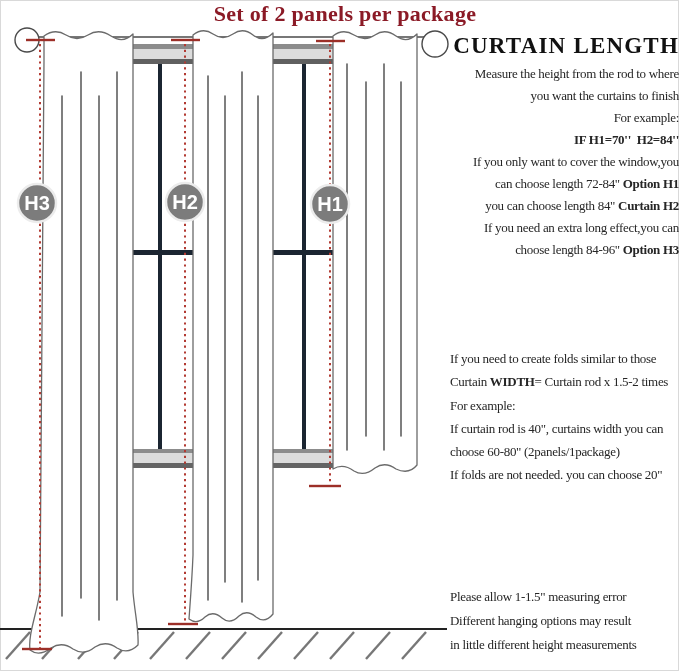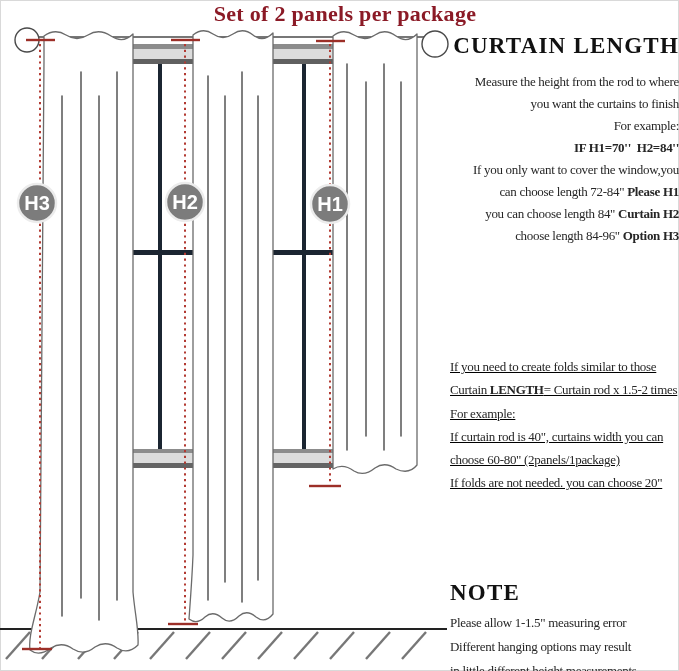--- a/index.html
+++ b/index.html
@@ -10,22 +10,22 @@
   .title{position:absolute;left:175px;top:1px;width:340px;text-align:center;
          font-size:22px;font-weight:bold;color:#8b1a26;letter-spacing:0.3px;}
   svg.diagram{position:absolute;left:0;top:0;}
   .text-col{position:absolute;left:450px;top:0;width:229px;}
   .section{position:absolute;left:0;width:229px;}
   .sec0{top:33px;text-align:right;}
   .sec1{top:336px;}
   .sec2{top:580px;}
   .section h2{margin:0;font-size:23px;font-weight:bold;color:#111;
               letter-spacing:1.2px;line-height:26px;font-family:"Liberation Serif",serif;}
-  .sec0 .lines{margin-top:12px;}
-  .sec1 .lines{margin-top:19px;text-decoration:underline;}
+  .sec0 .lines{margin-top:4px;}
+  .sec1 .lines{margin-top:11px;}
   .sec2 .lines{margin-top:5px;}
   .line{font-size:13px;color:#262626;line-height:22px;white-space:pre;
         letter-spacing:-0.3px;}
   .sec1 .line{line-height:23.3px;}
   .sec2 .line{line-height:24px;}
   .line .b{font-weight:bold;}
 </style>
 </head>
 <body>
 
@@ -122,37 +122,37 @@
 
   <div class="text-col">
     <div class="section sec0">
       <h2>CURTAIN LENGTH</h2>
       <div class="lines">
           <div class="line"><span>Measure the height from the rod to where</span></div>
           <div class="line"><span>you want the curtains to finish</span></div>
           <div class="line"><span>For example:</span></div>
           <div class="line"><span class="b">IF H1=70''  H2=84''</span></div>
           <div class="line"><span>If you only want to cover the window,you</span></div>
-          <div class="line"><span>can choose length 72-84" </span><span class="b">Please H1</span></div>
+          <div class="line"><span>can choose length 72-84" </span><span class="b">Option H1</span></div>
           <div class="line"><span>you can choose length 84" </span><span class="b">Curtain H2</span></div>
+          <div class="line"><span>If you need an extra long effect,you can</span></div>
           <div class="line"><span>choose length 84-96" </span><span class="b">Option H3</span></div>
         </div>
     </div>
     <div class="section sec1">
       <div class="lines">
           <div class="line"><span>If you need to create folds similar to those</span></div>
-          <div class="line"><span>Curtain </span><span class="b">LENGTH</span><span>= Curtain rod x 1.5-2 times</span></div>
+          <div class="line"><span>Curtain </span><span class="b">WIDTH</span><span>= Curtain rod x 1.5-2 times</span></div>
           <div class="line"><span>For example:</span></div>
           <div class="line"><span>If curtain rod is 40", curtains width you can</span></div>
           <div class="line"><span>choose 60-80" (2panels/1package)</span></div>
           <div class="line"><span>If folds are not needed. you can choose 20"</span></div>
         </div>
     </div>
     <div class="section sec2">
-      <h2>NOTE</h2>
       <div class="lines">
           <div class="line"><span>Please allow 1-1.5" measuring error</span></div>
           <div class="line"><span>Different hanging options may result</span></div>
           <div class="line"><span>in little different height measurements</span></div>
         </div>
     </div>
   </div>
 
 </div>
 

